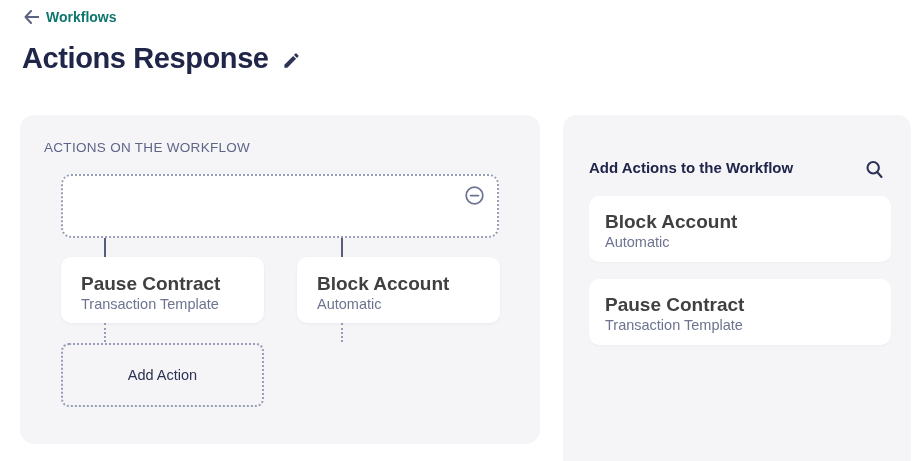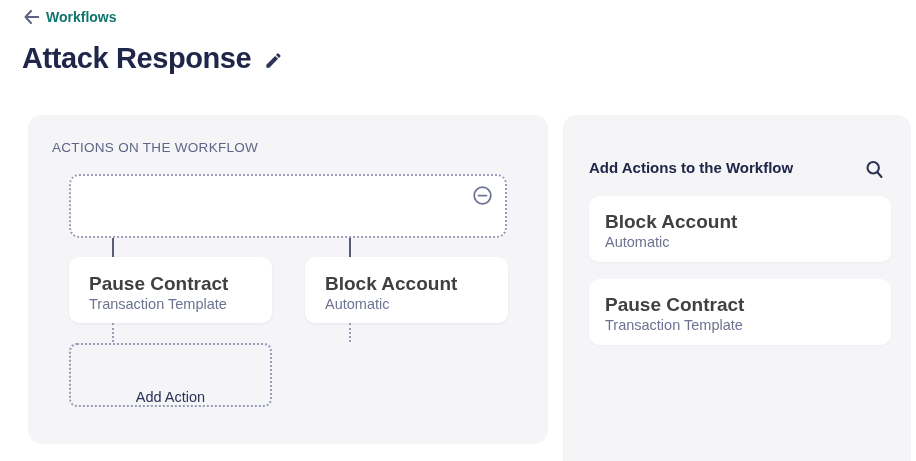--- a/index.html
+++ b/index.html
@@ -27,21 +27,21 @@
     font-size: 29px; font-weight: 700; color: #20264a;
     letter-spacing: -0.4px;
   }
   .edit-icon { cursor: pointer; margin-top: 3px; }
 
   
   .panel {
     position: absolute; background: #f5f5f8;
   }
   .canvas-panel {
-    left: 28px; top: 115px; width: 520px; height: 329px;
+    left: 20px; top: 115px; width: 520px; height: 329px;
     border-radius: 14px;
   }
   .library-panel {
     left: 563px; top: 115px; width: 348px; height: 346px;
     border-radius: 14px 14px 0 0;
   }
 
   
   .panel-label {
     position: absolute; left: 24px; top: 25px;
@@ -67,21 +67,21 @@
     position: absolute; top: 142px; width: 203px; height: 66px;
     background: #ffffff; border-radius: 10px;
     padding: 16px 18px 0 20px;
     box-shadow: 0 1px 3px rgba(32, 38, 74, 0.06);
   }
   .node-title { font-size: 19px; font-weight: 700; color: #404040; }
   .node-subtitle { font-size: 14.5px; color: #6d7390; margin-top: 1px; }
   .add-box {
     position: absolute; top: 228px; width: 203px; height: 64px;
     border: 2px dotted #979db7; border-radius: 8px;
-    display: flex; align-items: flex-end; justify-content: center;
+    display: flex; align-items: center; justify-content: center;
     font-size: 14.5px; color: #2b3154; cursor: pointer;
     background: transparent;
   }
   .col1 { left: 41px; }
   .col2 { left: 277px; }
   .cx1 { left: 84px; }
   .cx2 { left: 321px; }
 
   
   .library-header {
@@ -105,21 +105,21 @@
 <div class="page">
 
   <a class="back-link">
     <svg width="15" height="14" viewBox="0 0 15 14" fill="none">
       <path d="M7 1L1.5 7L7 13M1.5 7H14.5" stroke="#5d6384" stroke-width="2" stroke-linecap="round" stroke-linejoin="round"></path>
     </svg>
     <span>Workflows</span>
   </a>
 
   <div class="title-row">
-    <h1 class="page-title">Attack Response</h1>
+    <h1 class="page-title">Actions Response</h1>
     <svg class="edit-icon" width="19" height="19" viewBox="0 0 24 24" fill="#2d3456">
       <path d="M3 17.25V21h3.75L17.81 9.94l-3.75-3.75L3 17.25zM20.71 7.04c.39-.39.39-1.02 0-1.41l-2.34-2.34a.9959.9959 0 0 0-1.41 0l-1.83 1.83 3.75 3.75 1.83-1.83z"></path>
     </svg>
   </div>
 
   <section class="panel canvas-panel">
     <div class="panel-label">ACTIONS ON THE WORKFLOW</div>
 
     <div class="root-node">
       <svg class="remove-icon" width="21" height="21" viewBox="0 0 24 24" fill="none">

